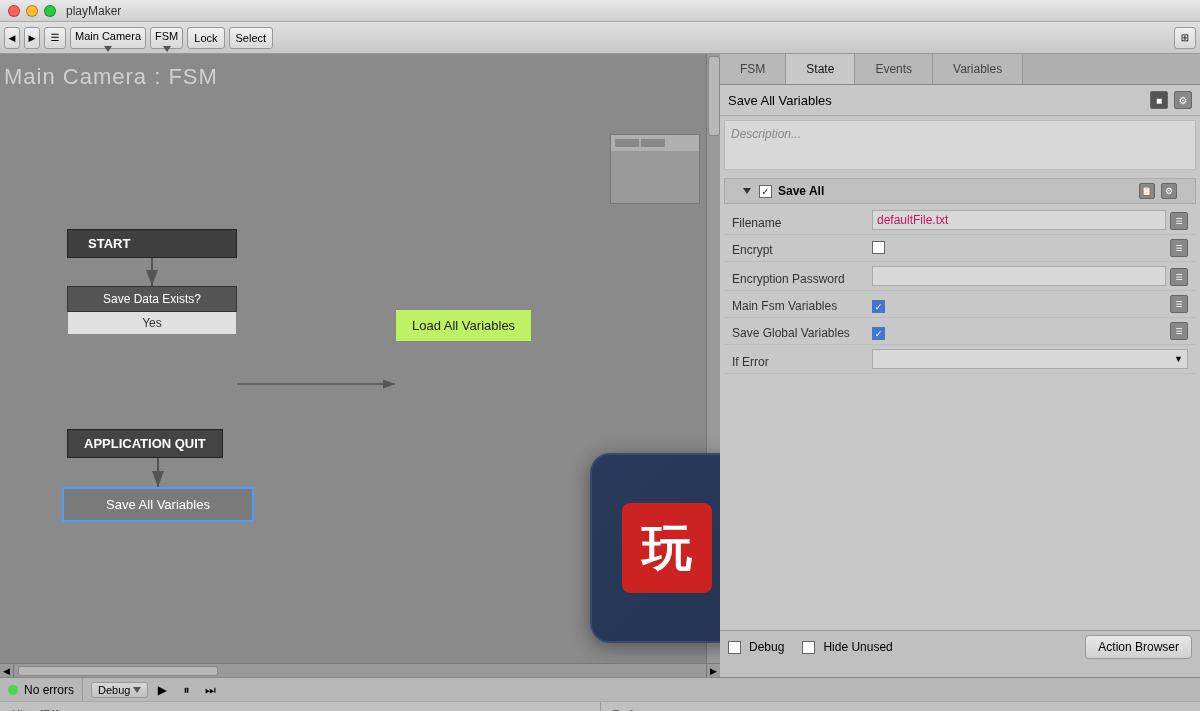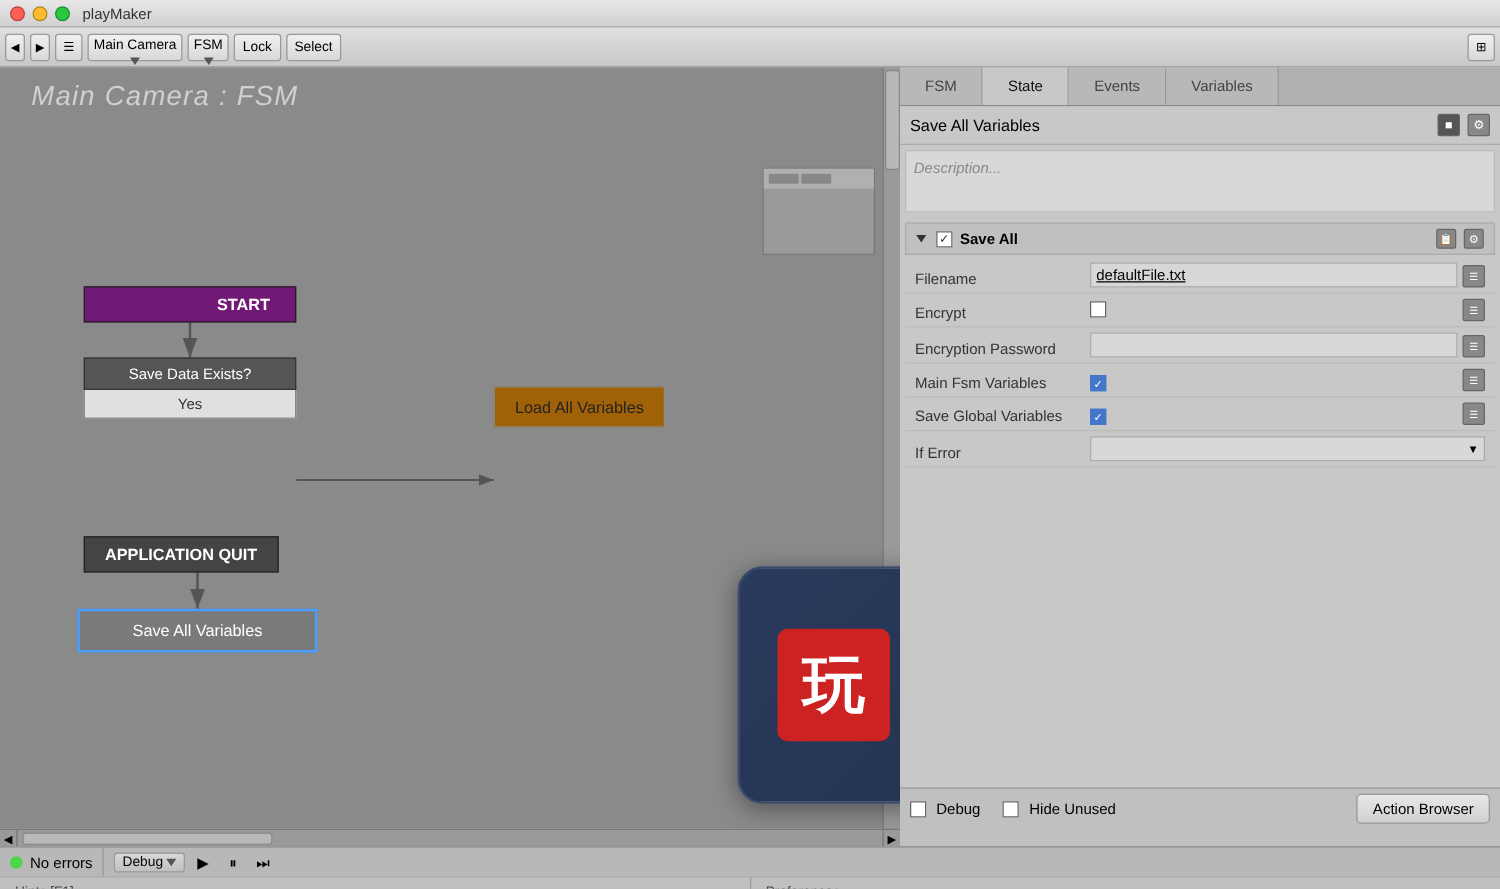--- a/index.html
+++ b/index.html
@@ -89,23 +89,22 @@
     .canvas-area {
       width: 720px;
       background: #8a8a8a;
       position: relative;
       overflow: hidden;
     }
     .canvas-title {
       color: #d0d0d0;
       font-size: 22px;
       font-weight: 300;
-      padding: 10px 25px;
+      padding: 10px 4px;
       letter-spacing: 1px;
-      font-style: italic;
     }
     .canvas-scroll-v {
       position: absolute;
       right: 0; top: 0; bottom: 0;
       width: 14px;
       background: #9a9a9a;
       border-left: 1px solid #777;
     }
     .scroll-thumb {
       width: 12px;
@@ -113,28 +112,28 @@
       background: #b8b8b8;
       border: 1px solid #888;
       border-radius: 3px;
       margin: 2px auto;
     }
 
     
     .node-start {
       position: absolute;
       top: 175px; left: 67px;
-      background: #701a75;
+      background: #404040;
       color: #fff;
       padding: 6px 20px;
       border: 1px solid #222;
       font-size: 13px;
       font-weight: bold;
       width: 170px;
-      text-align: right;
+      text-align: left;
     }
     .node-condition {
       position: absolute;
       top: 232px; left: 67px;
       width: 170px;
     }
     .node-condition-top {
       background: #555;
       color: #fff;
       padding: 5px 8px;
@@ -147,21 +146,21 @@
       color: #333;
       padding: 4px 8px;
       border: 1px solid #888;
       border-top: none;
       font-size: 12px;
       text-align: center;
     }
     .node-load {
       position: absolute;
       top: 255px; left: 395px;
-      background: #a16207;
+      background: #bef264;
       border: 1px solid #888;
       padding: 8px 16px;
       font-size: 13px;
       color: #222;
     }
     .node-app-quit {
       position: absolute;
       top: 375px; left: 67px;
       background: #444;
       color: #fff;
@@ -293,21 +292,21 @@
       font-style: italic;
     }
 
     
     .action-section {
       padding: 4px;
     }
     .action-header {
       display: flex;
       align-items: center;
-      padding: 4px 8px;
+      padding: 4px 18px;
       background: #c0c0c0;
       border: 1px solid #aaa;
       gap: 6px;
       margin-bottom: 2px;
     }
     .action-header-title { font-size: 12px; font-weight: bold; flex: 1; }
     .checkbox { width: 13px; height: 13px; border: 1px solid #666; background: #fff; display: inline-flex; align-items: center; justify-content: center; cursor: pointer; }
     .checkbox.checked::after { content: '✓'; font-size: 10px; color: #333; }
     .checkbox-blue { width: 13px; height: 13px; border: 1px solid #4477cc; background: #4477cc; display: inline-flex; align-items: center; justify-content: center; }
     .checkbox-blue::after { content: '✓'; font-size: 9px; color: #fff; }
@@ -321,22 +320,21 @@
       min-height: 24px;
     }
     .field-label { width: 140px; font-size: 12px; color: #333; flex-shrink: 0; }
     .field-value { flex: 1; }
     .field-input {
       width: 100%;
       background: #d8d8d8;
       border: 1px solid #aaa;
       padding: 2px 4px;
       font-size: 12px;
-      color: #000000;
-      text-decoration: underline;
+      color: #be185d;
     }
     .field-input-empty {
       width: 100%;
       background: #d8d8d8;
       border: 1px solid #aaa;
       padding: 2px 4px;
       font-size: 12px;
       height: 20px;
     }
     .field-dropdown {

